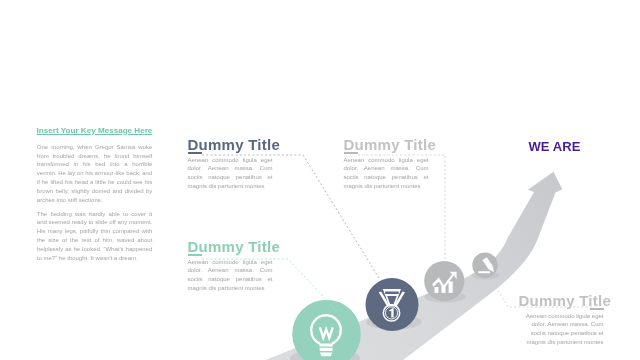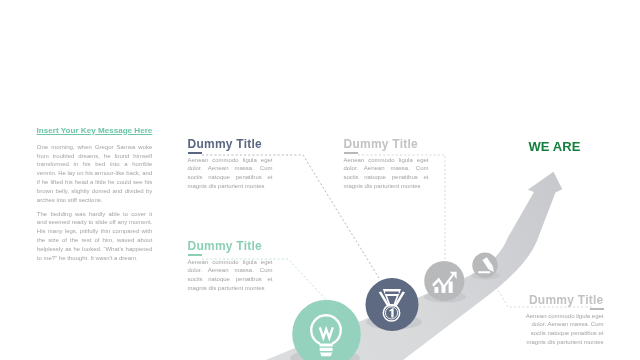--- a/index.html
+++ b/index.html
@@ -8,26 +8,26 @@
   #art{position:absolute;left:0;top:0;}
   .txt{position:absolute;}
 
   .km-title{left:36.6px;top:69.5px;font-size:8.1px;font-weight:700;color:#6ec5a8;letter-spacing:0px;white-space:nowrap;}
   .km-title u{text-decoration:underline;text-underline-offset:1.2px;text-decoration-thickness:0.6px;}
   .km-body{left:36.8px;width:115.5px;font-size:6px;line-height:8.85px;color:#a3a3a3;text-align:justify;}
   .km-p1{top:86.8px;}
   .km-p2{top:153.5px;}
 
   .blk{position:absolute;width:85px;}
-  .blk .bt{font-size:12px;font-weight:700;line-height:11.5px;letter-spacing:.25px;white-space:nowrap;}
+  .blk .bt{font-size:15px;font-weight:700;line-height:11.5px;letter-spacing:.25px;white-space:nowrap;}
   .blk .bb{font-size:6px;line-height:8.95px;color:#a3a3a3;text-align:justify;}
   .blk .rule{position:relative;height:5px;}
   .blk .rule .solid{position:absolute;left:0;top:1.6px;width:14px;height:1.8px;}
 
-  .headline{font-size:13px;font-weight:700;line-height:13.5px;color:#15803d;text-align:center;letter-spacing:.1px;}
+  .headline{font-size:13px;font-weight:700;line-height:13.5px;color:#4c1d95;text-align:center;letter-spacing:.1px;}
 </style>
 </head>
 <body>
 
 <div id="slide">
 
   <svg id="art" width="640" height="360" viewBox="0 0 640 360">
     <defs>
       <linearGradient id="gRibbon" x1="188" y1="336" x2="553" y2="117" gradientUnits="userSpaceOnUse">
         <stop offset="0" stop-color="#dedfe1"></stop>

